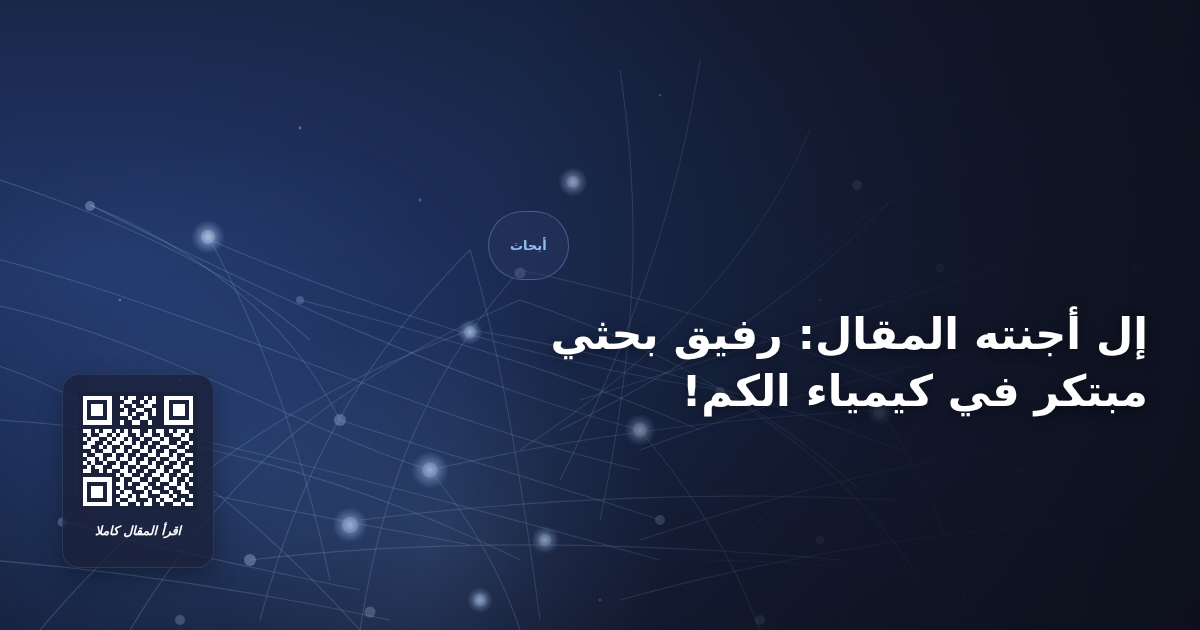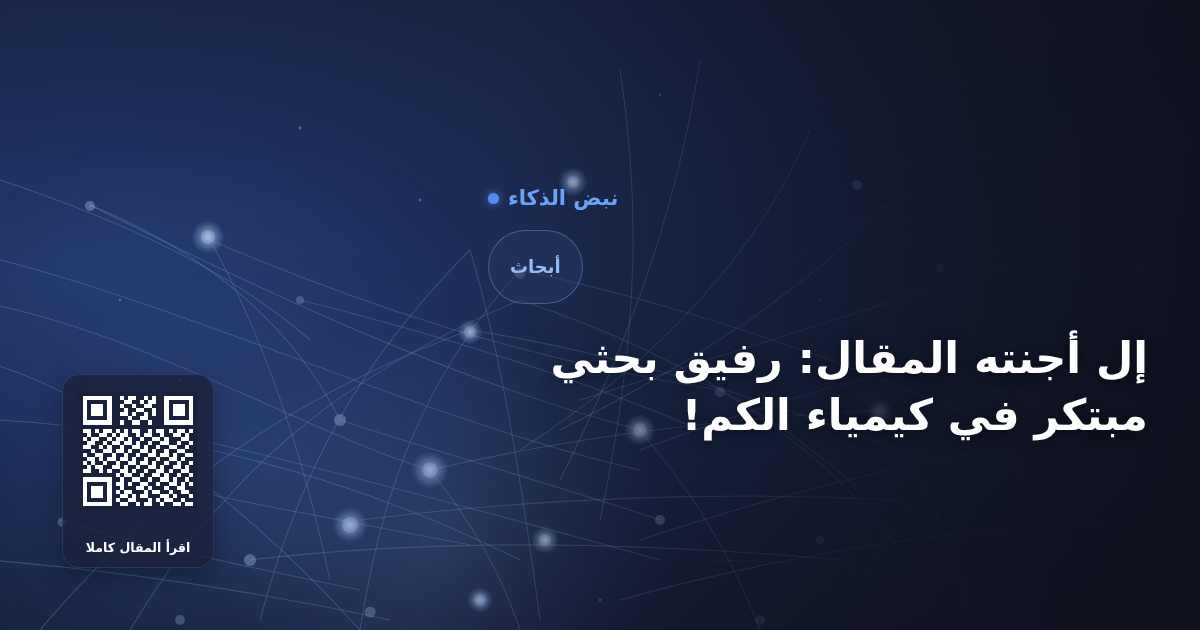--- a/index.html
+++ b/index.html
@@ -43,42 +43,42 @@
   }
   .brand-dot{
     width:11px;height:11px;border-radius:50%;background:#4f8df0;
     box-shadow:0 0 8px rgba(79,141,240,0.75);flex:0 0 auto;
   }
   .badge{
     display:inline-block;
     padding:27px 21px;border-radius:999px;
     border:1px solid rgba(125,165,230,0.40);
     background:rgba(40,58,100,0.42);
-    color:#94bcf3;font-size:18px;font-weight:700;line-height:1;
+    color:#94bcf3;font-size:13px;font-weight:700;line-height:1;
     margin-bottom:26px;
   }
   .title{
     font-size:43px;line-height:1.32;font-weight:700;color:#ffffff;
     max-width:660px;margin:0;text-shadow:0 2px 14px rgba(0,0,0,0.45);
   }
 
   
   .qr-card{
     position:absolute;left:62px;top:374px;width:152px;height:194px;
     border-radius:17px;
     background:rgba(26,33,58,0.80);
     border:1px solid rgba(120,150,210,0.18);
     box-shadow:0 8px 26px rgba(0,0,0,0.30);
     display:flex;flex-direction:column;align-items:center;justify-content:flex-start;
     padding-top:17px;box-sizing:border-box;
   }
   .qr-img{width:118px;height:118px;display:block;image-rendering:pixelated;}
   .qr-caption{
-    margin-top:30px;font-size:12.5px;font-weight:700;color:#ffffff;
-    letter-spacing:0;white-space:nowrap;
+    margin-top:13px;font-size:12.5px;font-weight:700;color:#ffffff;
+    letter-spacing:0;white-space:nowrap;font-style:italic;
   }
 </style>
 </head>
 <body>
 
 <div class="canvas">
 
   <svg class="net" viewBox="0 0 1200 630" preserveAspectRatio="none" aria-hidden="true">
     <defs>
       <radialGradient id="nodeGlow" cx="50%" cy="50%" r="50%">
@@ -202,24 +202,20 @@
         <circle cx="120" cy="300" r="1.3" opacity="0.40"></circle>
       </g>
     </g>
   </svg>
 
   <div class="glow-a"></div>
   <div class="glow-b"></div>
   <div class="vignette"></div>
 
   <div class="content">
-    <div class="brand">
-      <span class="brand-dot"></span>
-      <span>نبض الذكاء</span>
-    </div>
 
     <div class="badge">أبحاث</div>
 
     <h1 class="title">إل أجنته المقال: رفيق بحثي مبتكر في كيمياء الكم!</h1>
   </div>
 
   <div class="qr-card">
     <svg class="qr-img" viewBox="0 0 29 29" shape-rendering="crispEdges" aria-hidden="true">
       <rect width="29" height="29" fill="#1a213a"></rect>
       <g fill="#ffffff">

